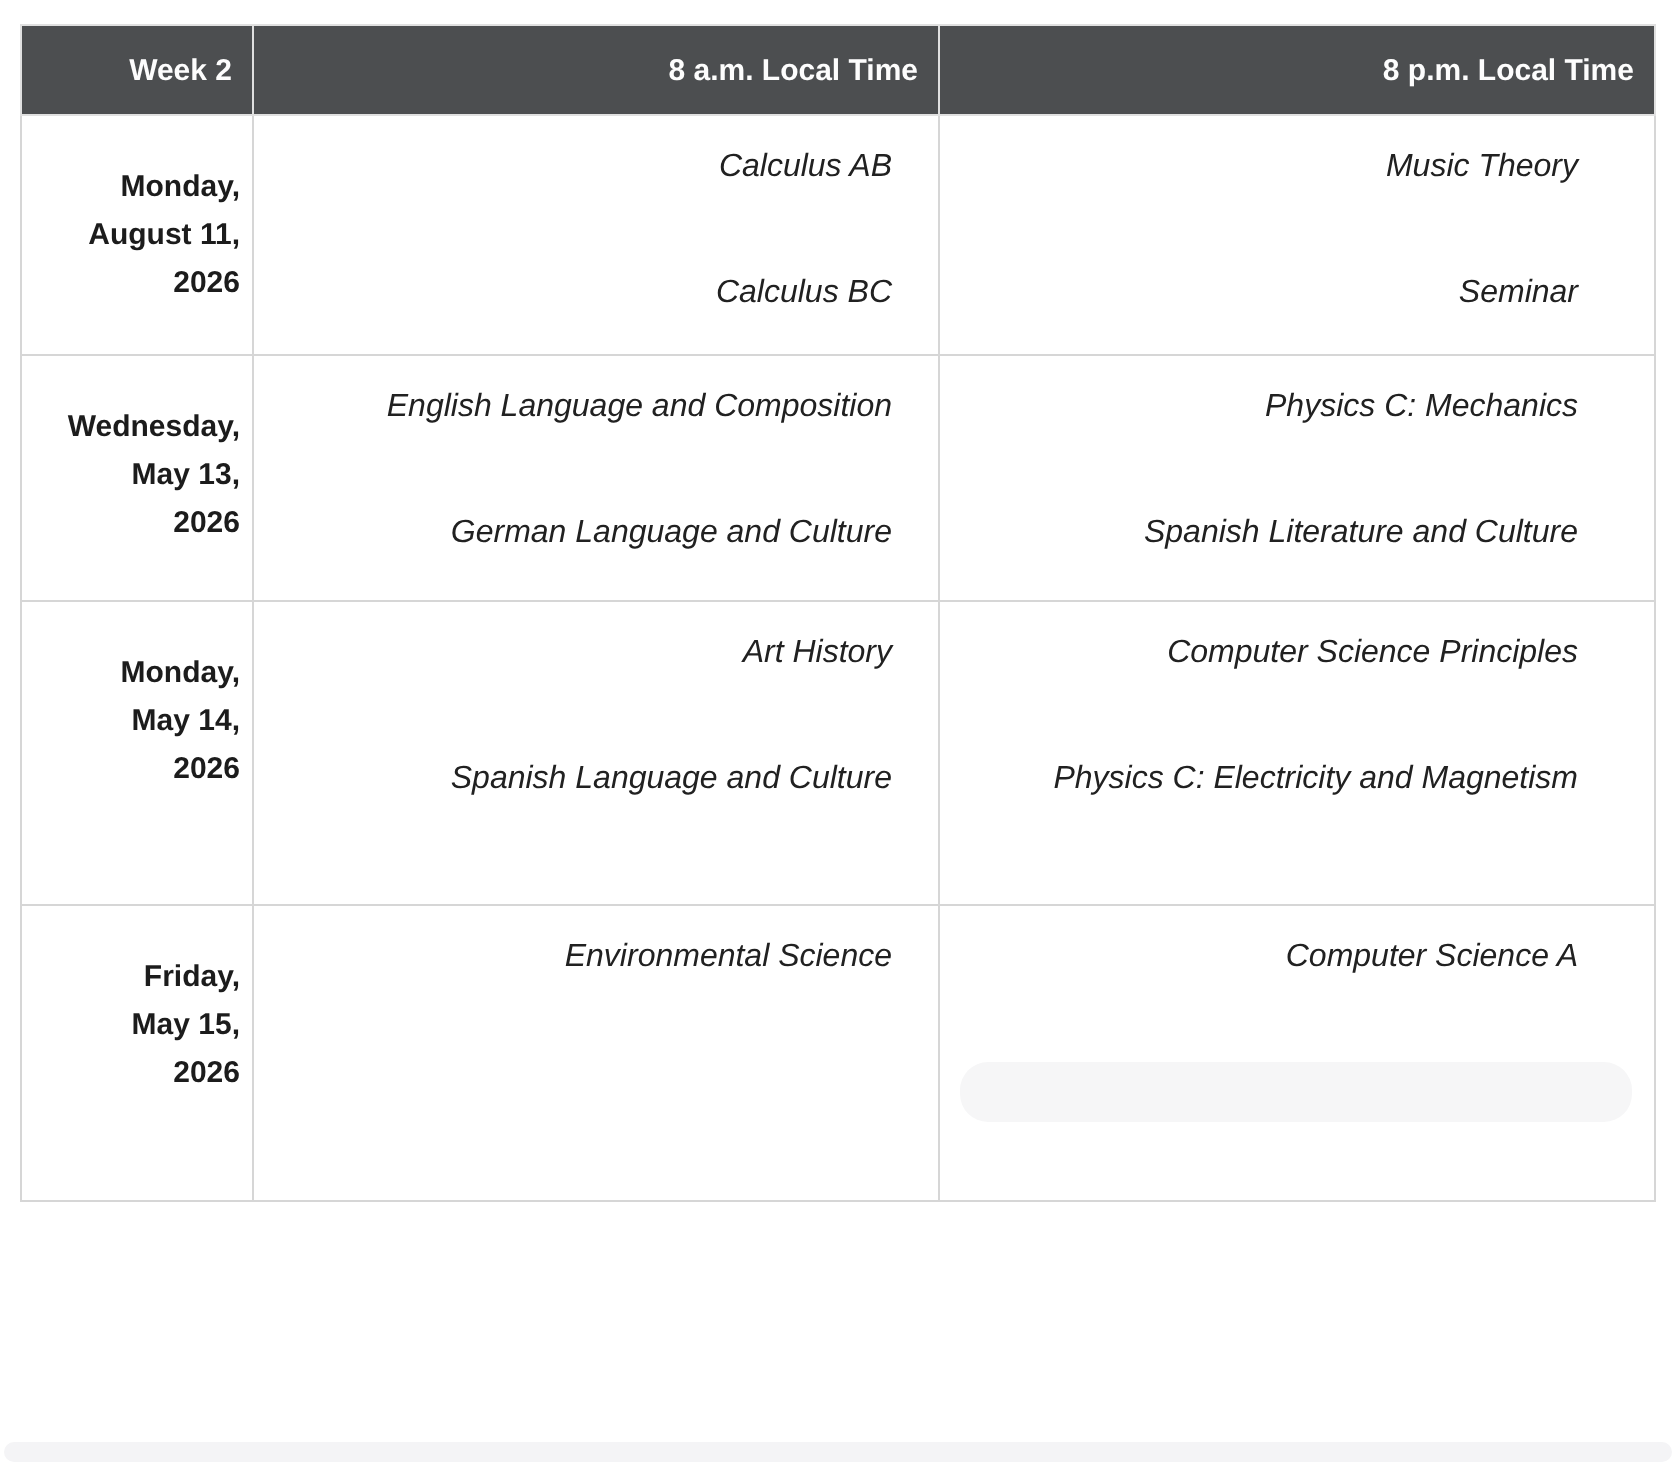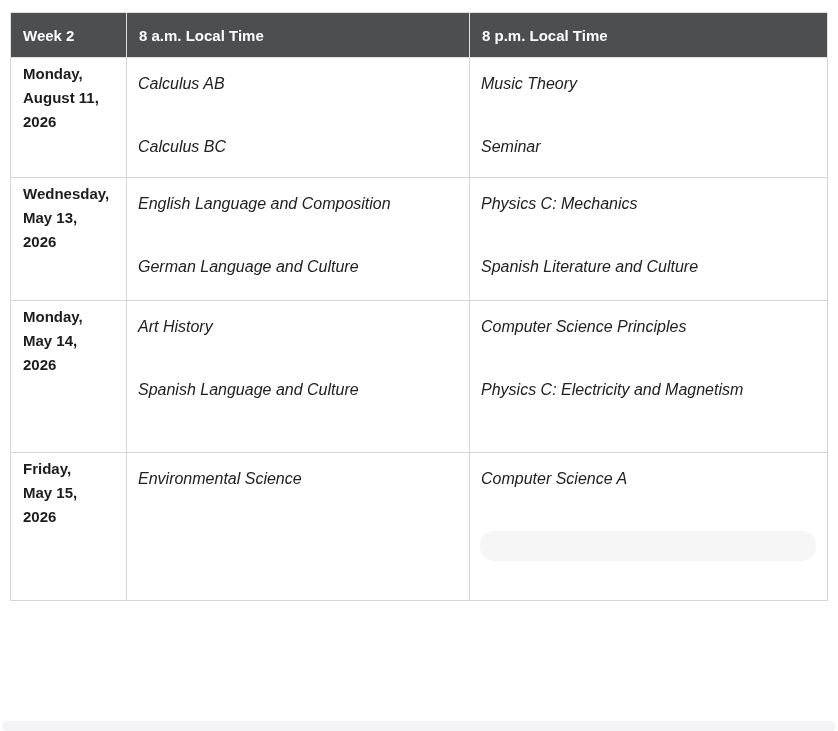--- a/index.html
+++ b/index.html
@@ -21,34 +21,34 @@
   .page{position:absolute;left:0;top:0;width:838px;height:731px;}
   table.schedule{
     position:absolute;left:10px;top:12px;width:817px;
     border-collapse:collapse;table-layout:fixed;background:#fff;
   }
   col.c-day{width:116px;}
   col.c-am{width:343px;}
   col.c-pm{width:358px;}
   th,td{
     border:1px solid var(--border);
-    vertical-align:top;text-align:left;
+    vertical-align:top;text-align:right;
   }
   thead th{
     background:var(--header-bg);
     color:var(--header-text);
     font-size:15px;font-weight:bold;
     height:45px;vertical-align:middle;
     padding:0 10px 0 12px;
     border-color:#e0e0e0;
   }
   tbody th.day{
     background:#fff;color:var(--day-text);
     font-size:15px;font-weight:bold;line-height:24px;
-    padding:4px 6px 0 12px;
+    padding:24px 6px 0 12px;
   }
   tbody td.slot{
     color:var(--course-text);
     font-size:16px;font-weight:normal;line-height:32px;
     padding:10px 10px 0 11px;
     position:relative;
     font-style:italic;
   }
   tbody td.slot p{max-width:308px;margin:0 0 31px 0;}
   tbody td.slot p:last-of-type{margin-bottom:0;}

